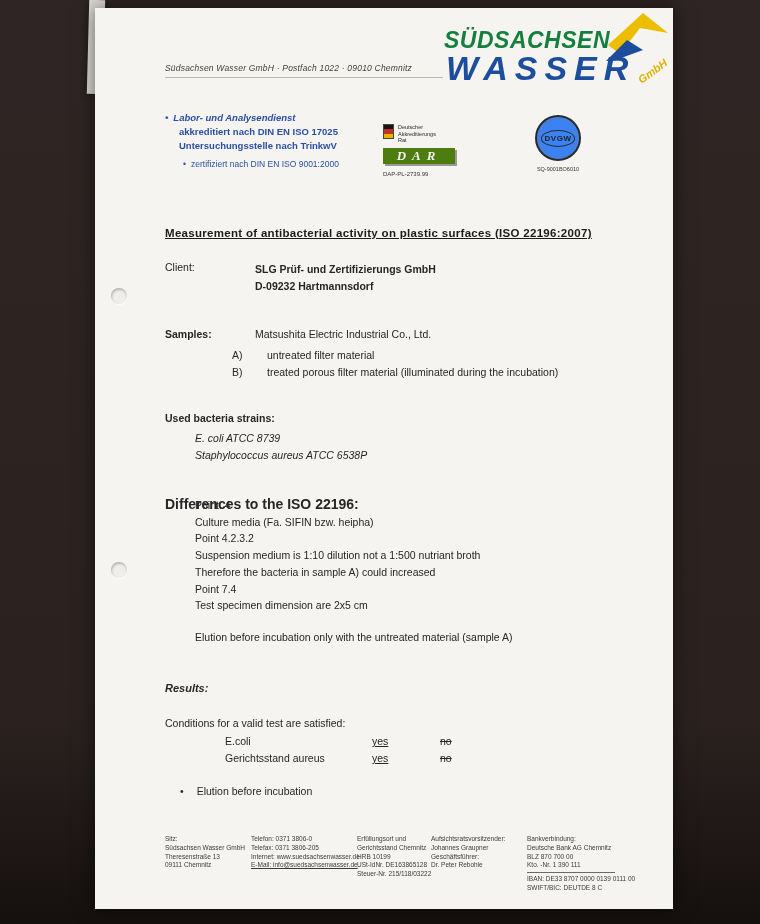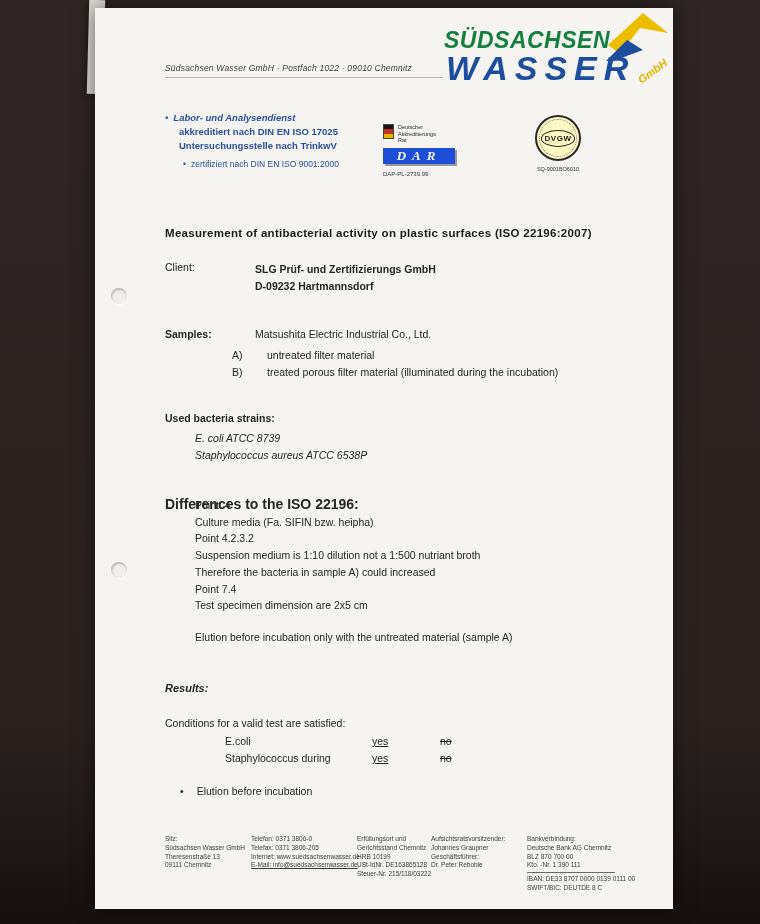--- a/index.html
+++ b/index.html
@@ -36,36 +36,36 @@
   .acc3 { left:84px;  top:132px; font-size:9.5px; font-weight:bold; }
   .acc4 { left:88px;  top:151px; font-size:8.5px; }
   .acc-bullet { margin-right:5px; }
 
   .dar { position:absolute; left:288px; top:116px; width:90px; }
   .dar-head { display:flex; gap:4px; align-items:flex-start; }
   .dar-flag { width:11px; height:15px; display:flex; flex-direction:column; border:0.5px solid #444; }
   .dar-flag i { flex:1; display:block; }
   .df1 { background:#161616; } .df2 { background:#c03026; } .df3 { background:#e7b400; }
   .dar-org { font-size:5.5px; line-height:6.5px; color:#2a2a2a; }
-  .dar-bar { margin-top:4px; width:72px; height:16px; background:#1d4ed8; color:#f4f4f4;
+  .dar-bar { margin-top:4px; width:72px; height:16px; background:#4d7c0f; color:#f4f4f4;
     font-family:"Liberation Serif", serif; font-weight:bold; font-style:italic; font-size:13px;
     letter-spacing:6px; text-align:center; line-height:16px; box-shadow:2px 2px 0 #9c9a96; }
   .dar-code { margin-top:7px; font-size:6px; color:#333; }
 
   .dvgw { position:absolute; left:431px; top:107px; width:64px; text-align:center; }
   .dvgw-circle { width:46px; height:46px; margin:0 auto; border:2.5px solid #2b2b2b; border-radius:50%;
-    display:flex; align-items:center; justify-content:center; position:relative; background:#fef9c3; }
+    display:flex; align-items:center; justify-content:center; position:relative; background:#3b82f6; }
   .dvgw-circle::before { content:""; position:absolute; inset:2px; border:1px dotted #777; border-radius:50%; }
   .dvgw-oval { display:inline-block; border:1.5px solid #2b2b2b; border-radius:50%; padding:3px 3px;
     font-size:8px; font-weight:bold; color:#222; letter-spacing:.5px; }
   .dvgw-code { margin-top:5px; font-size:5.5px; color:#333; }
 
   
   .title { position:absolute; left:70px; top:219px; font-size:11.5px; font-weight:bold;
-    letter-spacing:.3px; color:#1c1c1c; white-space:nowrap; }
+    text-decoration:underline; letter-spacing:.3px; color:#1c1c1c; white-space:nowrap; }
 
   .client-label  { position:absolute; left:70px;  top:253px; font-size:10.5px; font-weight:normal; }
   .client-lines  { position:absolute; left:160px; top:253px; font-size:10.5px; font-weight:bold; line-height:17px; }
 
   .samples-label   { position:absolute; left:70px;  top:320px; font-size:10.5px; font-weight:bold; }
   .samples-company { position:absolute; left:160px; top:320px; font-size:10.5px; }
   .sample-item { position:absolute; left:137px; font-size:10.5px; white-space:nowrap; }
   .sample-a { top:341px; } .sample-b { top:358px; }
   .sample-key { display:inline-block; width:35px; }
 
@@ -184,21 +184,21 @@
     </div>
     <div class="diff-note">Elution before incubation only with the untreated material (sample A)</div>
 
     <div class="results-heading">Results:</div>
     <div class="cond-intro">Conditions for a valid test are satisfied:</div>
 
     <div class="cond-row cond-row1">
       <span class="cond-label">E.coli</span><span class="cond-yes">yes</span><span class="cond-no">no</span>
     </div>
     <div class="cond-row cond-row2">
-      <span class="cond-label">Staphylococcus during</span><span class="cond-yes">yes</span><span class="cond-no">no</span>
+      <span class="cond-label">Gerichtsstand aureus</span><span class="cond-yes">yes</span><span class="cond-no">no</span>
     </div>
 
     <div class="bullet-note">
       <span class="b">•</span><span>Elution before incubation</span>
     </div>
 
     <div class="footer">
       <div class="fcol fc1">
         <div>Sitz:</div>
         <div>Südsachsen Wasser GmbH</div>

